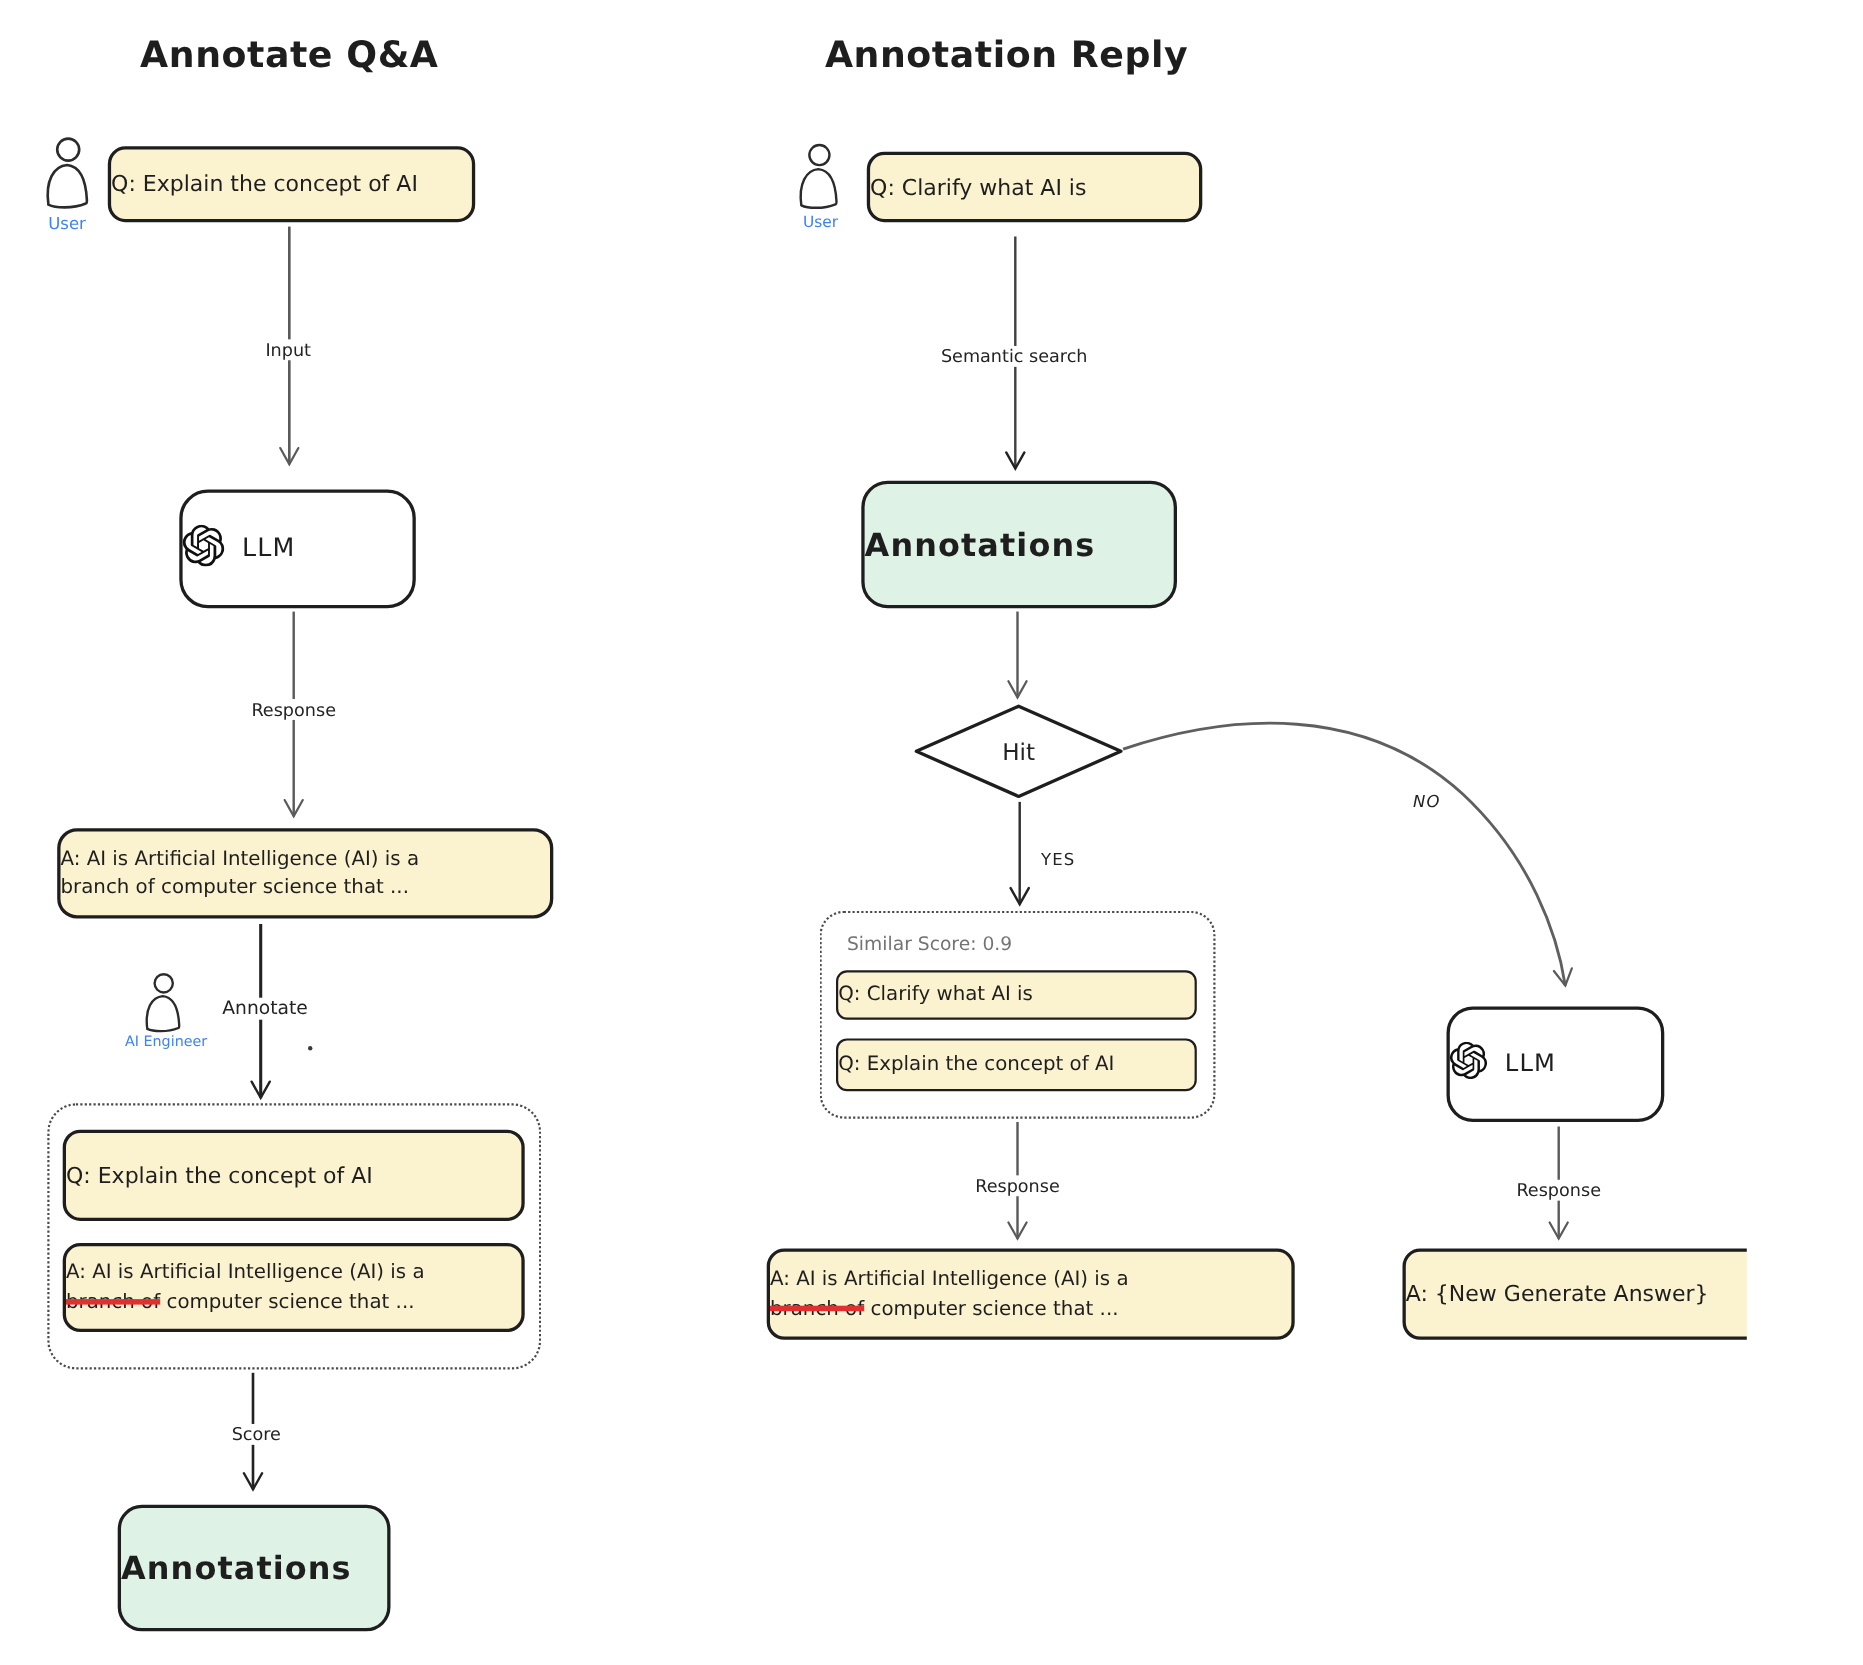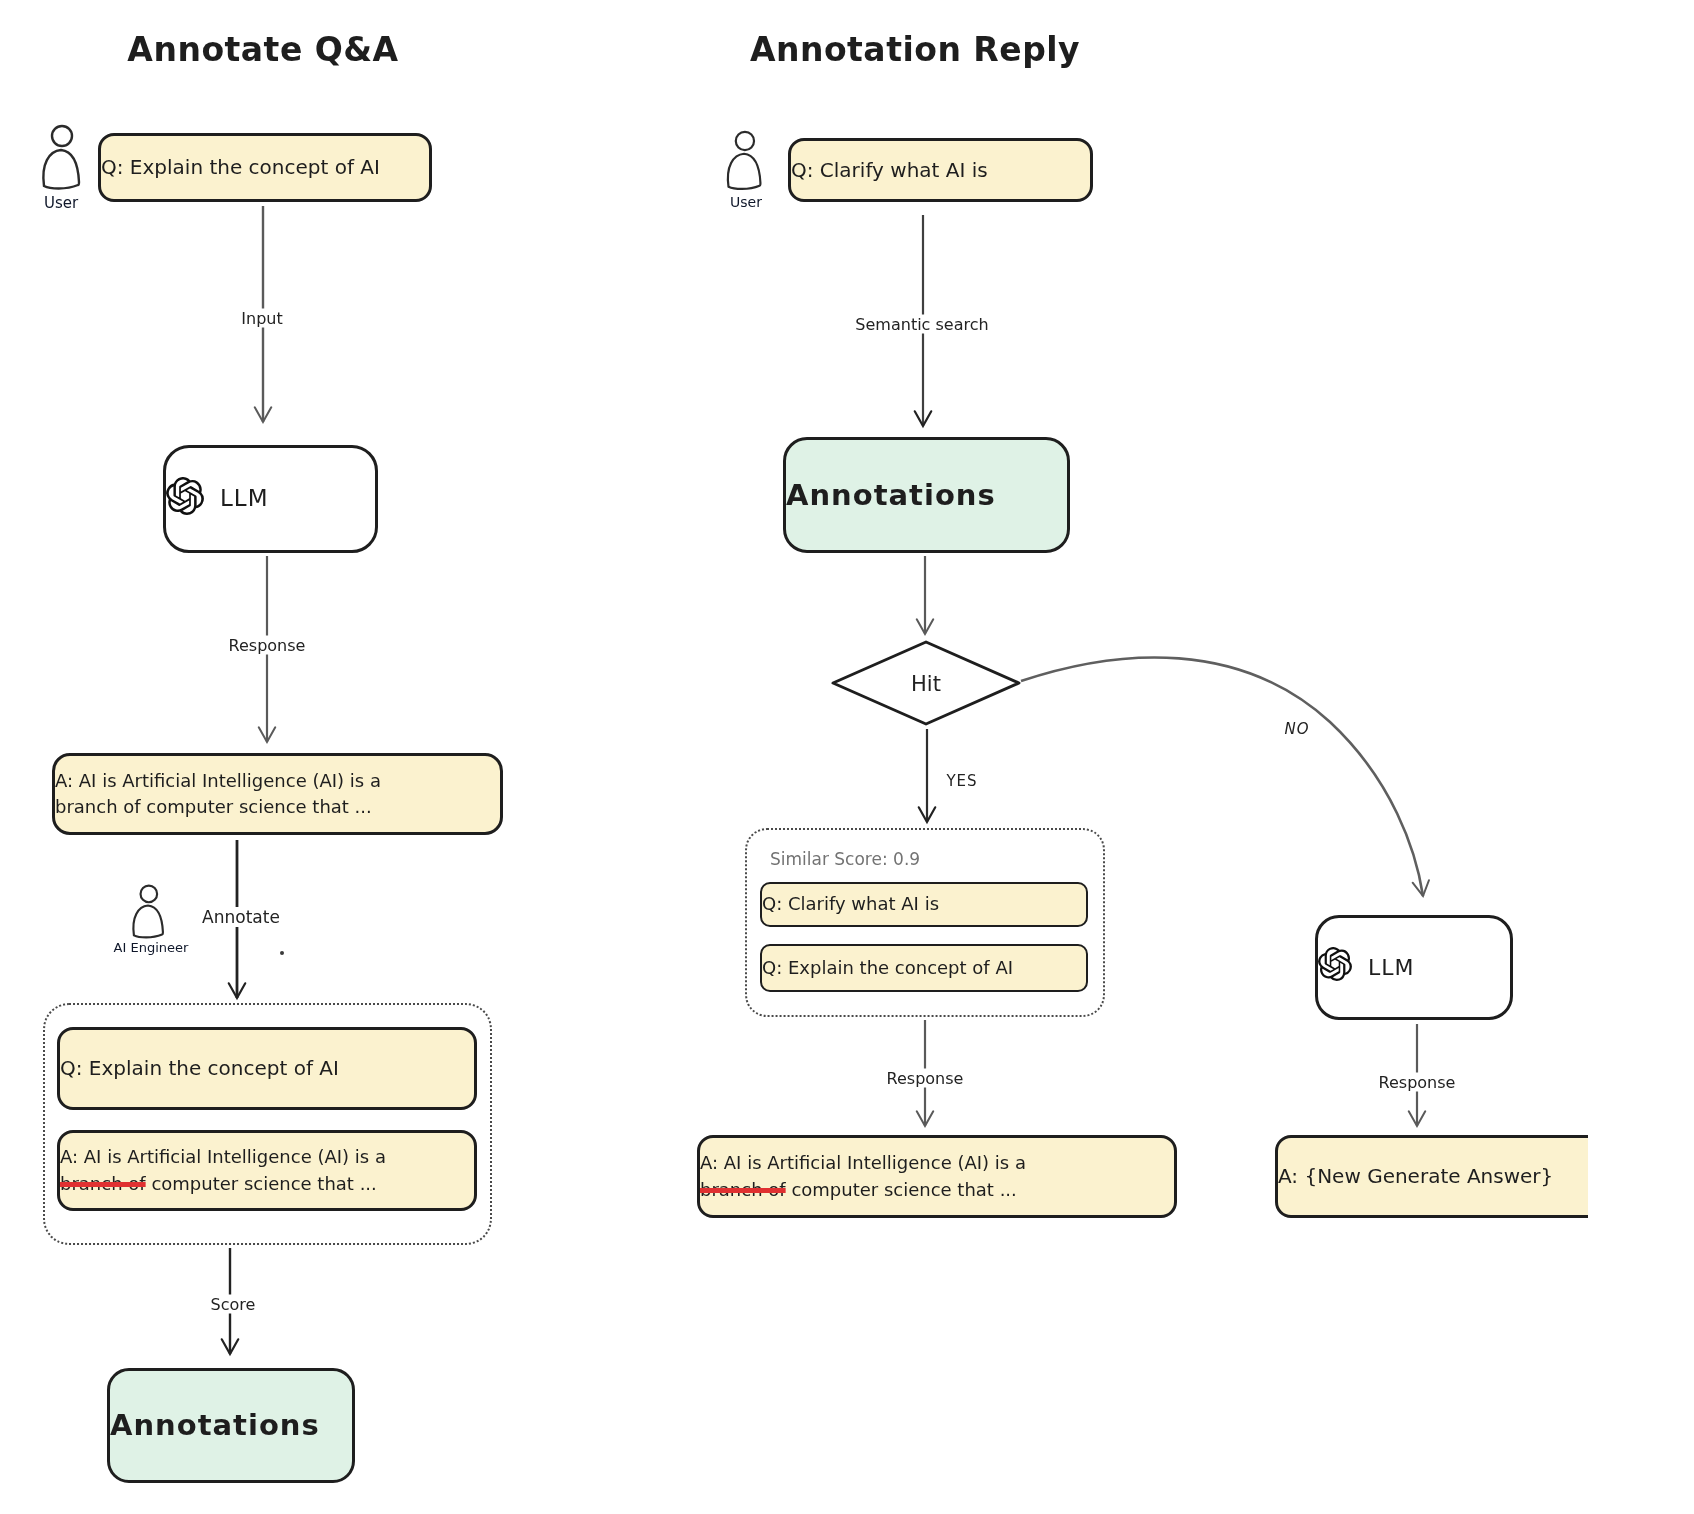--- a/index.html
+++ b/index.html
@@ -22,21 +22,21 @@
   .title{
     position:absolute;transform:translateX(-50%);font-size:33px;font-weight:bold;
     white-space:nowrap;letter-spacing:0.5px;
   }
   .edge-label{
     position:absolute;transform:translate(-50%,-50%);font-size:16px;
     white-space:nowrap;color:#232323;background:#ffffff;padding:0 3px;text-align:center;
   }
   .small-label{
     position:absolute;transform:translate(-50%,-50%);font-size:14px;
-    white-space:nowrap;color:#0f172a;
+    white-space:nowrap;color:#3b82f6;
   }
   .green-text{font-size:29px;font-weight:600;letter-spacing:1px;}
   .llm-row{display:flex;flex-direction:row;align-items:center;gap:16px;}
   .llm-text{font-size:23px;letter-spacing:1px;}
   .strike{
     text-decoration:line-through;
     text-decoration-color:#e03131;
     text-decoration-thickness:5px;
   }
   .person svg{display:block;}

